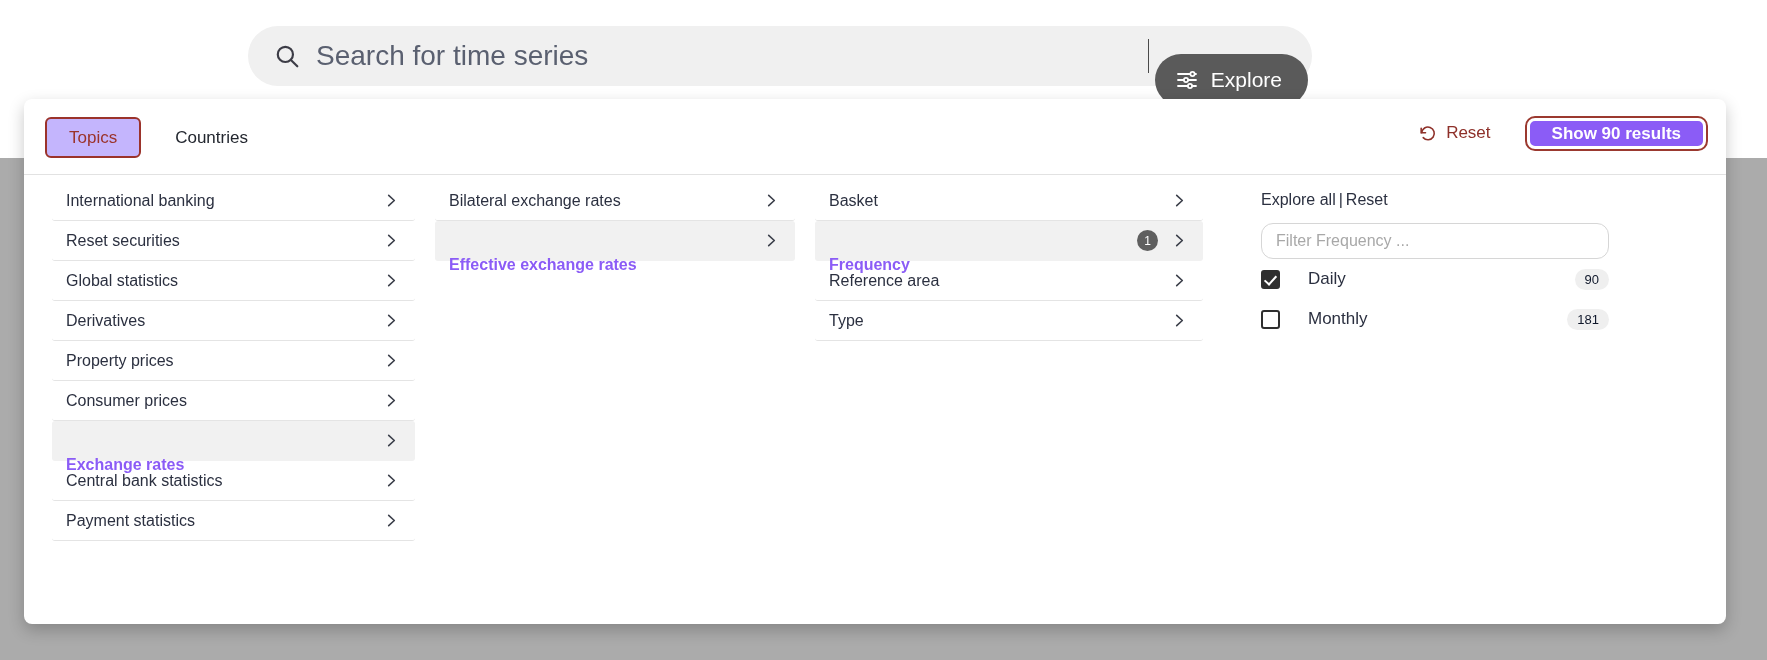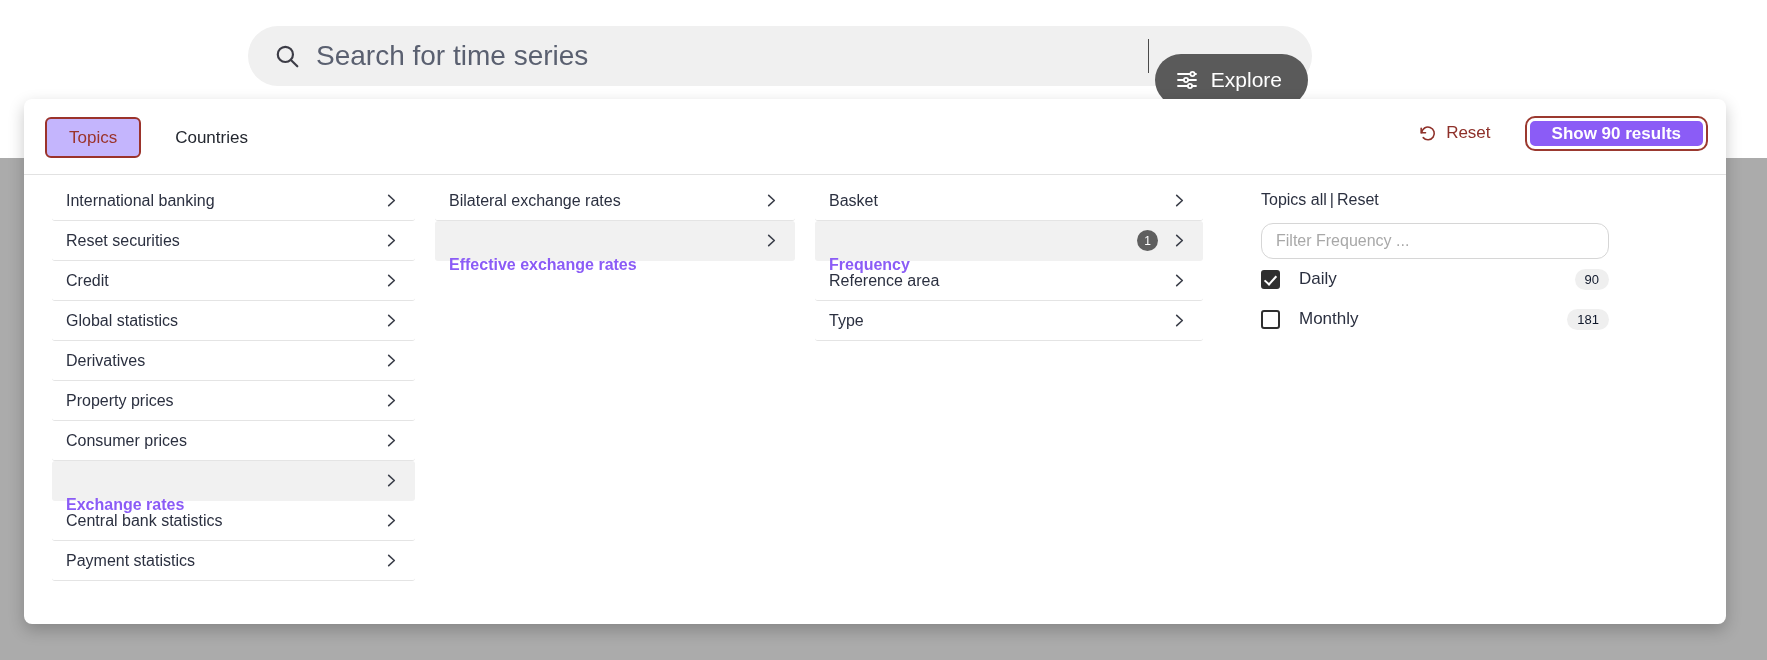--- a/index.html
+++ b/index.html
@@ -263,21 +263,21 @@
     left: 4px; top: 1px;
     width: 5px; height: 10px;
     border: solid #ffffff;
     border-width: 0 2px 2px 0;
     transform: rotate(42deg);
   }
   .facet-label {
     font-family: "Liberation Sans", sans-serif;
     font-size: 17px;
     color: #2b3040;
-    margin-left: 19px;
+    margin-left: 28px;
   }
   .facet-count {
     margin-left: auto;
     background: #efefef;
     color: #0f172a;
     font-family: "Liberation Sans", sans-serif;
     font-size: 13px;
     border-radius: 11px;
     padding: 4px 10px;
     line-height: 1;
@@ -355,30 +355,20 @@
           <span class="label">Reset securities</span>
           <span class="nav-right">
             <span class="chev">
               <svg viewBox="0 0 16 16" width="15" height="15" fill="none" stroke="currentColor" stroke-width="1.7" stroke-linecap="round" stroke-linejoin="round">
                   <polyline points="5,2.5 11,8 5,13.5"></polyline>
                 </svg>
             </span>
           </span>
         </div>
         <div class="nav-item">
-          <span class="label">Credit</span>
-          <span class="nav-right">
-            <span class="chev">
-              <svg viewBox="0 0 16 16" width="15" height="15" fill="none" stroke="currentColor" stroke-width="1.7" stroke-linecap="round" stroke-linejoin="round">
-                  <polyline points="5,2.5 11,8 5,13.5"></polyline>
-                </svg>
-            </span>
-          </span>
-        </div>
-        <div class="nav-item">
           <span class="label">Global statistics</span>
           <span class="nav-right">
             <span class="chev">
               <svg viewBox="0 0 16 16" width="15" height="15" fill="none" stroke="currentColor" stroke-width="1.7" stroke-linecap="round" stroke-linejoin="round">
                   <polyline points="5,2.5 11,8 5,13.5"></polyline>
                 </svg>
             </span>
           </span>
         </div>
         <div class="nav-item">
@@ -505,21 +495,21 @@
               <svg viewBox="0 0 16 16" width="15" height="15" fill="none" stroke="currentColor" stroke-width="1.7" stroke-linecap="round" stroke-linejoin="round">
                   <polyline points="5,2.5 11,8 5,13.5"></polyline>
                 </svg>
             </span>
           </span>
         </div>
       </div>
 
       <div class="col col4">
         <div class="facet-top">
-          <span class="facet-link">Topics all</span><span class="facet-sep">|</span><span class="facet-link">Reset</span>
+          <span class="facet-link">Explore all</span><span class="facet-sep">|</span><span class="facet-link">Reset</span>
         </div>
         <input class="filter-input" type="text" placeholder="Filter Frequency ..." style="">
 
         <div class="facet-row">
           <span class="cbox checked"></span>
           <span class="facet-label">Daily</span>
           <span class="facet-count">90</span>
         </div>
         <div class="facet-row">
           <span class="cbox"></span>

